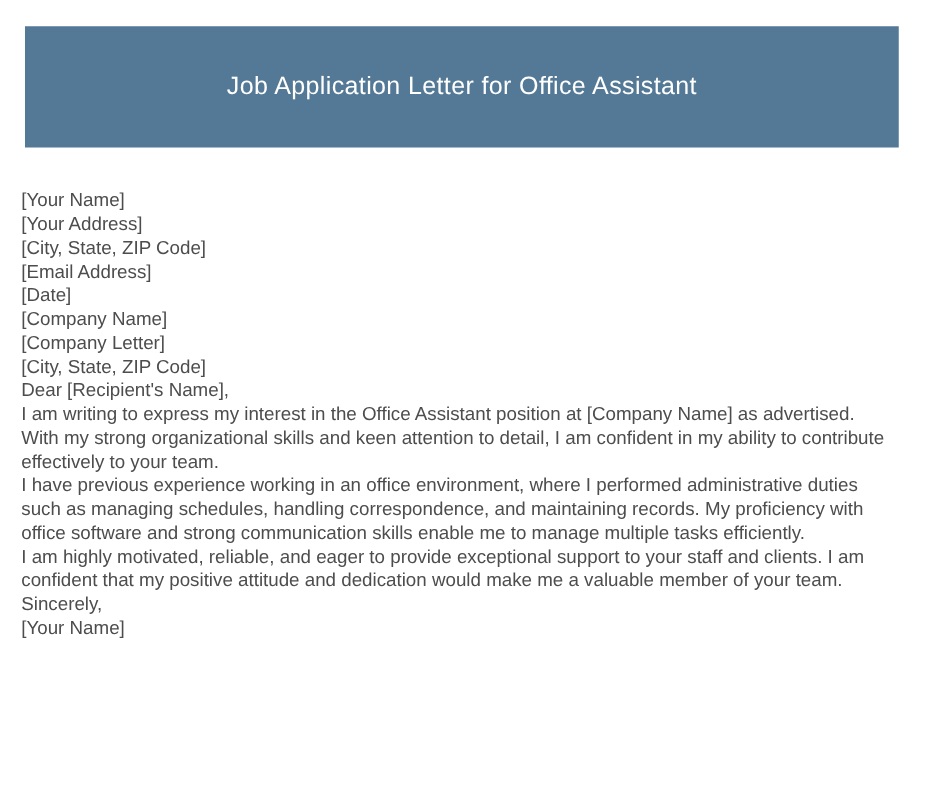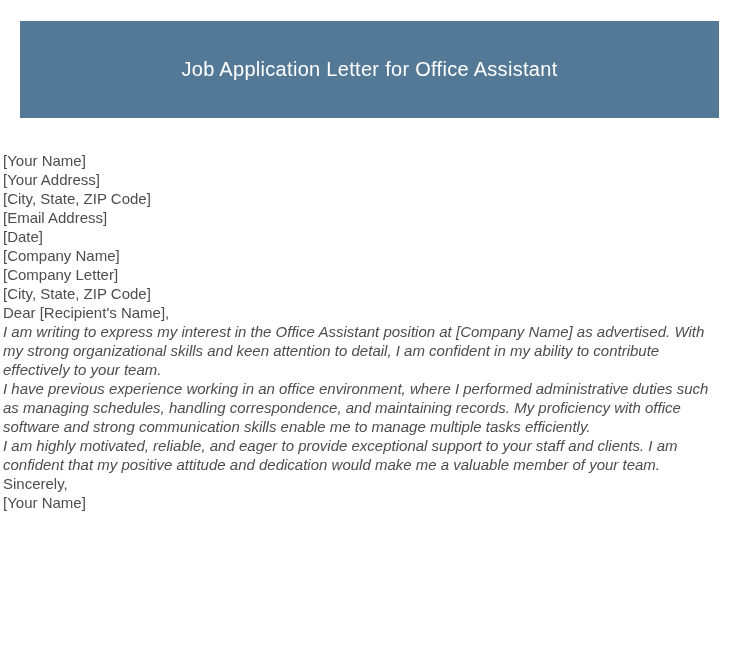--- a/index.html
+++ b/index.html
@@ -28,31 +28,30 @@
   }
   .title {
     margin: 0;
     color: var(--banner-text, #ffffff);
     font-size: 20px;
     font-weight: 500;
     letter-spacing: 0.3px;
     white-space: nowrap;
   }
   .letter {
-    margin: 33px 24px 0 3px;
+    margin: 33px 24px 0 17px;
     color: var(--body-text, #4d4d4d);
     font-size: 15px;
     line-height: 19px;
   }
   .line {
     margin: 0;
   }
   .para {
     margin: 0;
-    font-style: italic;
   }
 </style>
 </head>
 <body>
 
 <div class="page">
 
   <header class="banner">
     <h1 class="title">Job Application Letter for Office Assistant</h1>
   </header>

